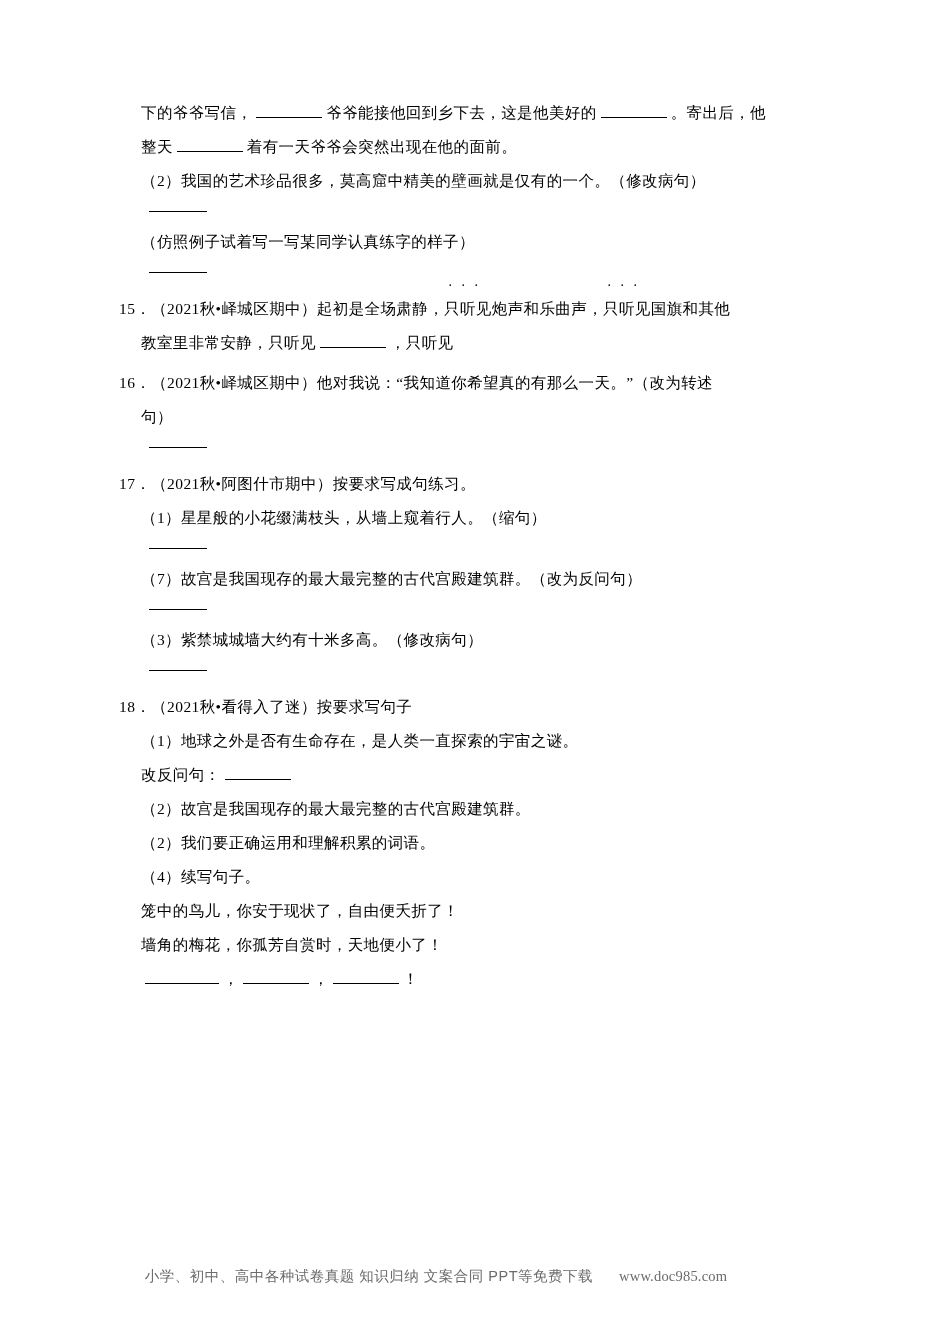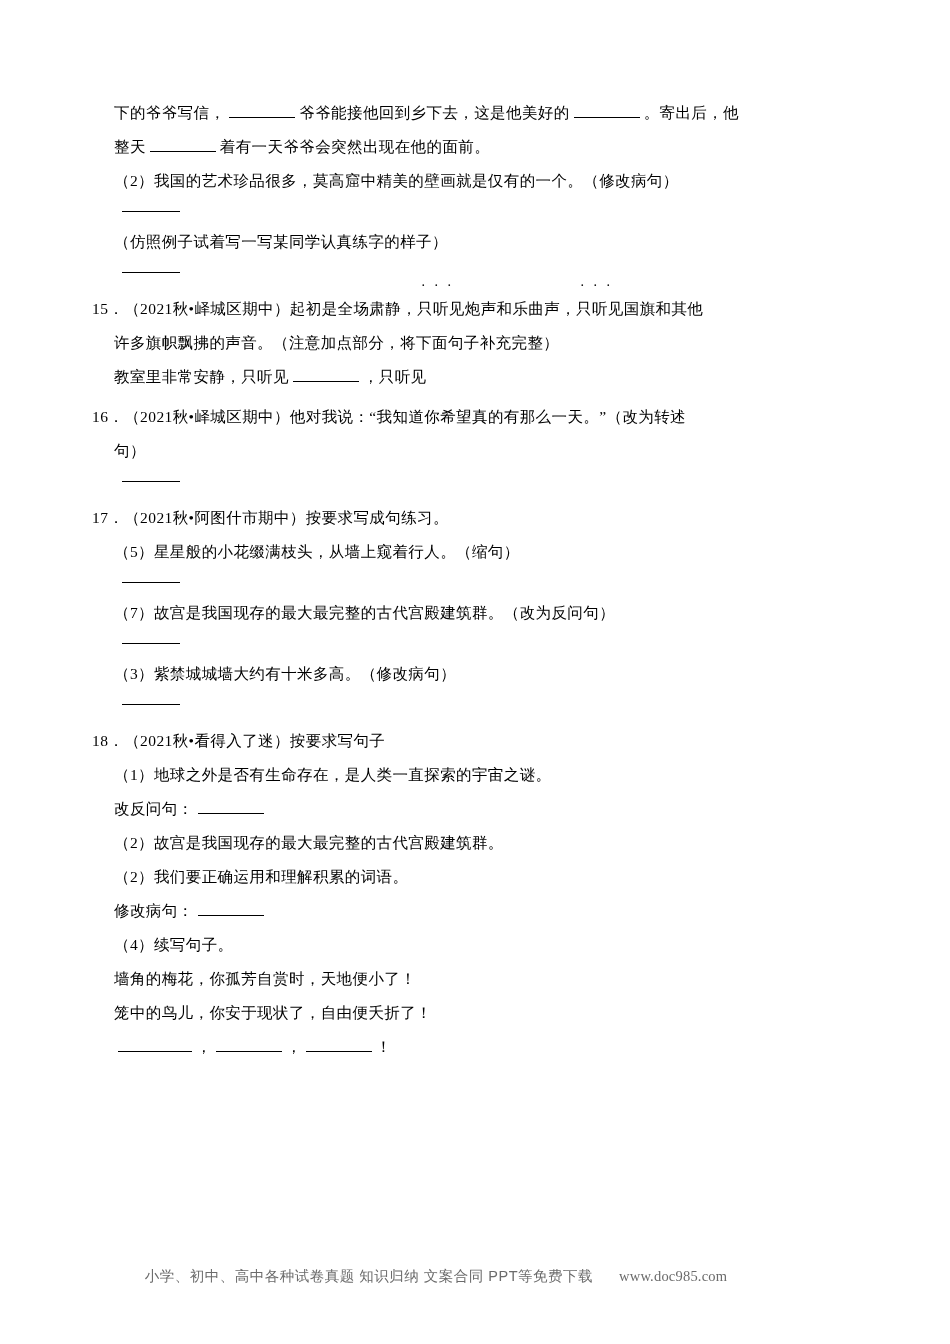--- a/index.html
+++ b/index.html
@@ -13,21 +13,21 @@
     font-family: "Liberation Serif", "DejaVu Serif", serif;
     color: #000000;
     position: relative;
     overflow: hidden;
   }
   .page {
     position: relative;
     width: 872px;
     height: 1344px;
     box-sizing: border-box;
-    padding: 96px 140px 0 92px;
+    padding: 96px 140px 0 119px;
   }
   .line {
     font-size: 15.5px;
     line-height: 34px;
     letter-spacing: 0.4px;
     white-space: nowrap;
   }
   .para {
     margin: 0;
   }
@@ -108,63 +108,59 @@
 
   <div class="line para hang">（仿照例子试着写一写某同学认真练字的样子）</div>
 
   <span class="answer-rule"></span>
 
   <div class="sp-s"></div>
 
   <div class="line para qnum">
     <span class="num-latin">15．</span><span>（2021秋•峄城区期中）起初是全场肃静，</span><span class="dots"><span class="dotrow">...</span><span>只听见</span></span><span>炮声和乐曲声，</span><span class="dots"><span class="dotrow">...</span><span>只听见</span></span><span>国旗和其他</span>
   </div>
-  <div class="line para hang">许多旗帜飘拂的声音。（注意加点部分，将下面句子补充完整）</div>
   <div class="line para hang">
     <span>教室里非常安静，只听见</span><span class="blank b-md"></span><span>，只听见</span>
   </div>
 
   <div class="sp-s"></div>
 
   <div class="line para qnum">
     <span class="num-latin">16．</span><span>（2021秋•峄城区期中）他对我说：“我知道你希望真的有那么一天。”（改为转述</span>
   </div>
   <div class="line para hang">句）</div>
 
   <span class="answer-rule"></span>
 
   <div class="sp-s"></div>
 
   <div class="line para qnum">
     <span class="num-latin">17．</span><span>（2021秋•阿图什市期中）按要求写成句练习。</span>
   </div>
-  <div class="line para hang">（5）星星般的小花缀满枝头，从墙上窥着行人。（缩句）</div>
+  <div class="line para hang">（1）星星般的小花缀满枝头，从墙上窥着行人。（缩句）</div>
   <span class="answer-rule"></span>
   <div class="line para hang">（7）故宫是我国现存的最大最完整的古代宫殿建筑群。（改为反问句）</div>
   <span class="answer-rule"></span>
   <div class="line para hang">（3）紫禁城城墙大约有十米多高。（修改病句）</div>
   <span class="answer-rule"></span>
 
   <div class="sp-s"></div>
 
   <div class="line para qnum">
     <span class="num-latin">18．</span><span>（2021秋•看得入了迷）按要求写句子</span>
   </div>
   <div class="line para hang">（1）地球之外是否有生命存在，是人类一直探索的宇宙之谜。</div>
   <div class="line para hang">
     <span>改反问句：</span><span class="blank b-md"></span>
   </div>
   <div class="line para hang">（2）故宫是我国现存的最大最完整的古代宫殿建筑群。</div>
   <div class="line para hang">（2）我们要正确运用和理解积累的词语。</div>
-  <div class="line para hang">
-    <span>修改病句：</span><span class="blank b-md"></span>
-  </div>
   <div class="line para hang">（4）续写句子。</div>
+  <div class="line para hang">笼中的鸟儿，你安于现状了，自由便夭折了！</div>
   <div class="line para hang">墙角的梅花，你孤芳自赏时，天地便小了！</div>
-  <div class="line para hang">笼中的鸟儿，你安于现状了，自由便夭折了！</div>
   <div class="line para hang">
     <span class="blank b-lg"></span><span>，</span><span class="blank b-md"></span><span>，</span><span class="blank b-md"></span><span>！</span>
   </div>
 
   <div class="footer">
     <span>小学、初中、高中各种试卷真题  知识归纳  文案合同  PPT等免费下载</span><span class="site">www.doc985.com</span>
   </div>
 
 </div>
 

